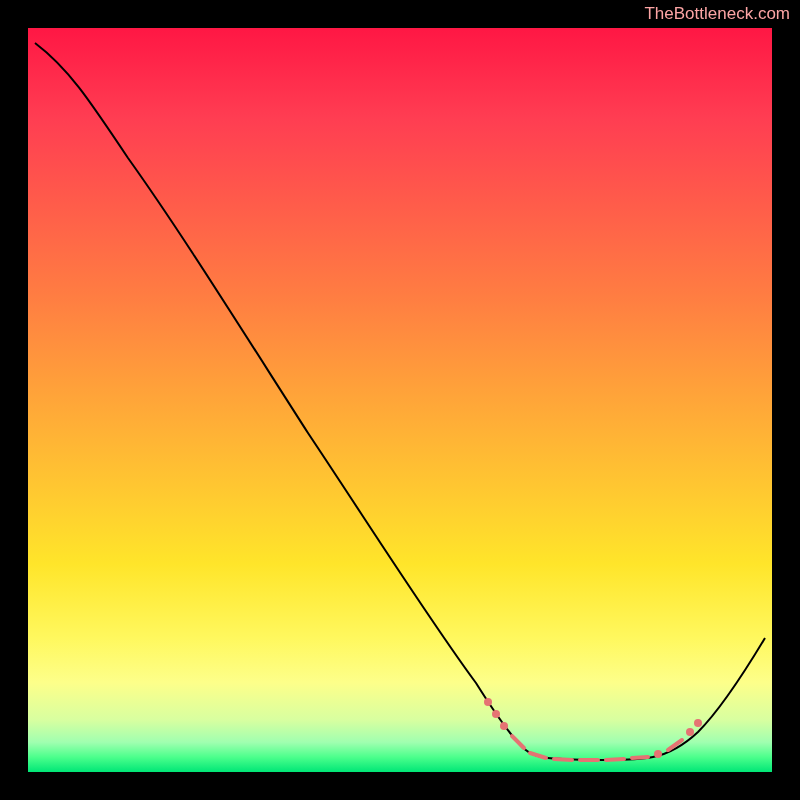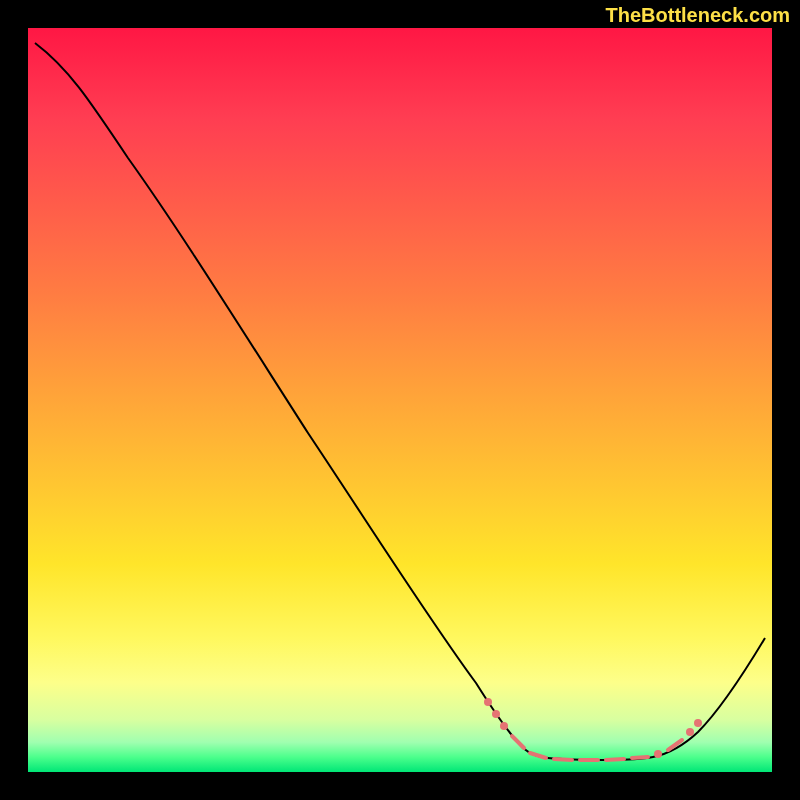--- a/index.html
+++ b/index.html
@@ -13,23 +13,23 @@
     height: 800px;
     background: #000;
     position: relative;
     font-family: Arial, sans-serif;
   }
   
   .watermark {
     position: absolute;
     top: 4px;
     right: 10px;
-    color: #fde047;
-    font-size: 20px;
-    font-weight: bold;
+    color: #fca5a5;
+    font-size: 17px;
+    font-weight: normal;
     z-index: 10;
   }
   
   .chart-container {
     position: absolute;
     top: 28px;
     left: 28px;
     width: 744px;
     height: 744px;
   }

